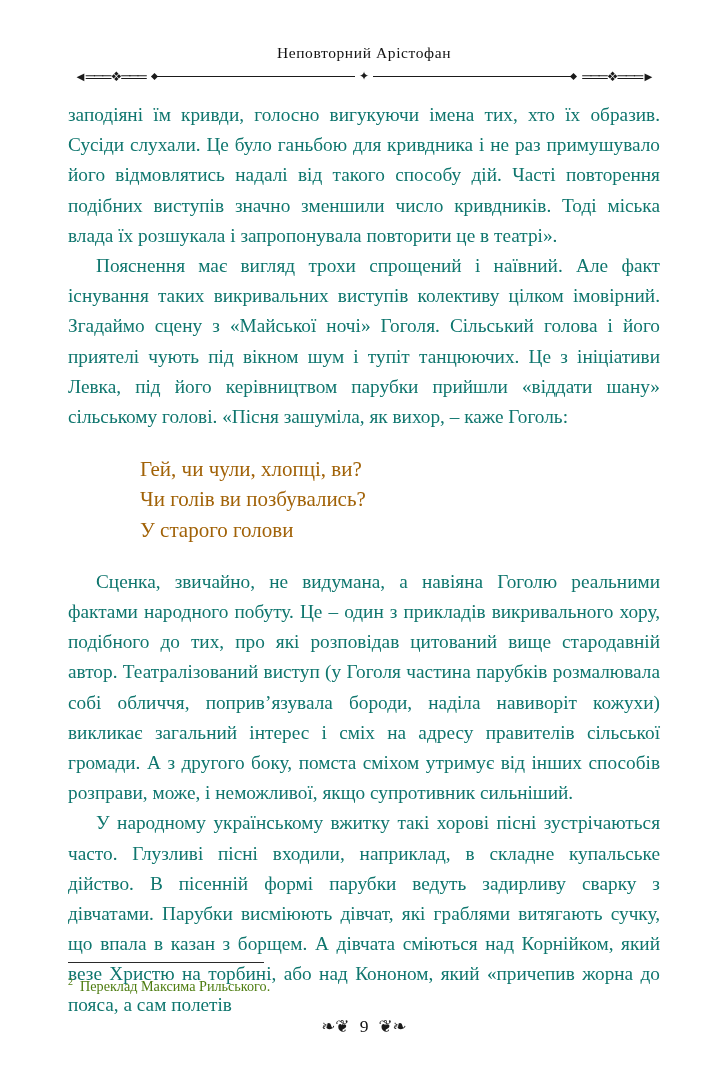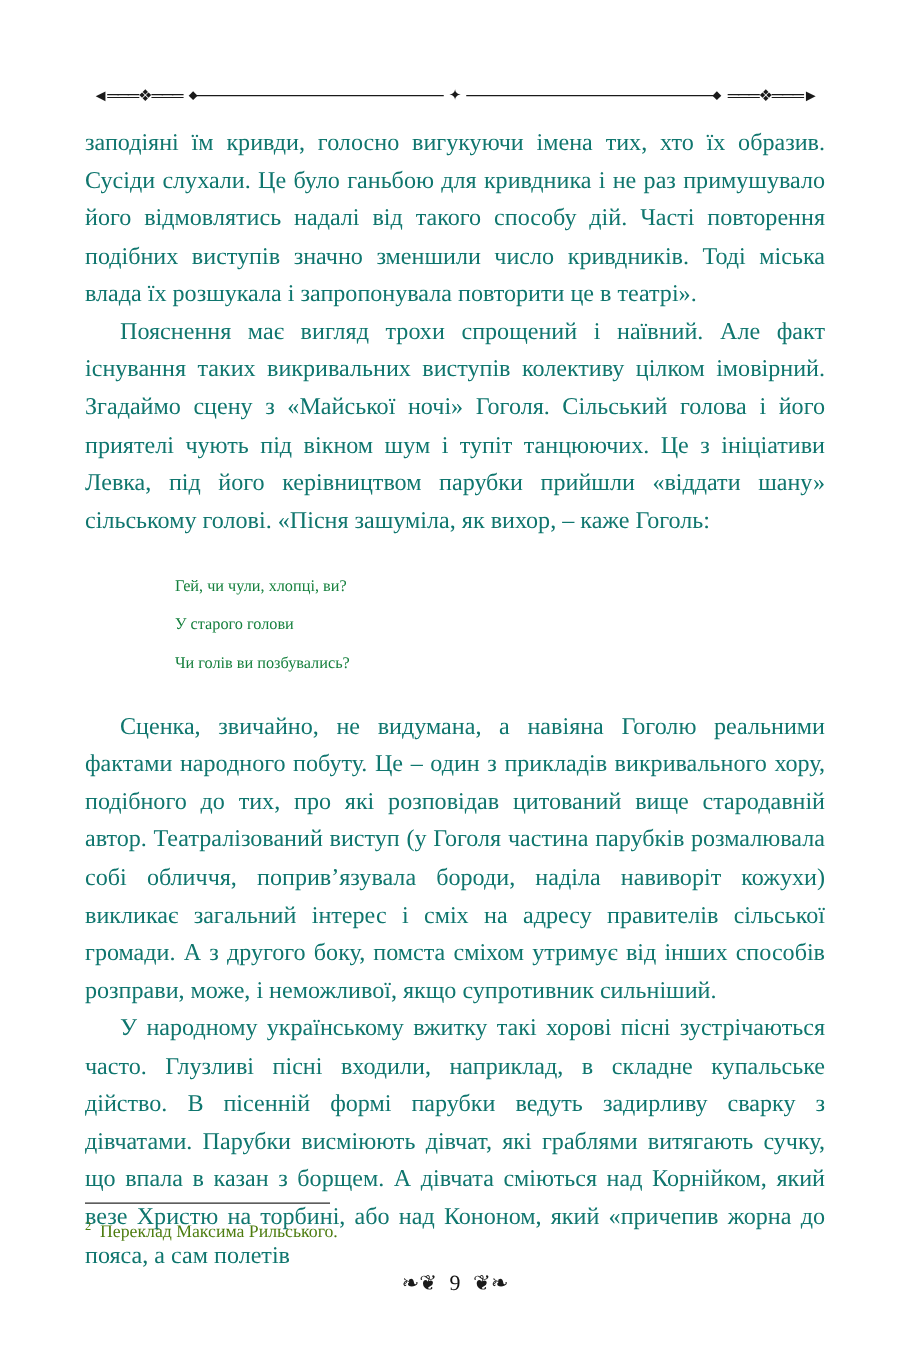--- a/index.html
+++ b/index.html
@@ -97,24 +97,24 @@
     color: #0f766e;
   }
   p.indent {
     text-indent: 28px;
   }
   .verse {
     margin: 22px 0 20px 0;
     padding-left: 72px;
   }
   .verse-line {
-    font-size: 13px;
+    font-size: 21px;
     line-height: 30.2px;
     white-space: nowrap;
-    color: #15803d;
+    color: #a16207;
   }
   sup {
     font-size: 0.62em;
     vertical-align: super;
     line-height: 0;
   }
   .gap-after-verse { height: 2px; }
 
   
   .footnote-rule {
@@ -160,39 +160,42 @@
   .folio .num {
     font-size: 17.5px;
     color: #121212;
   }
 </style>
 </head>
 <body>
 
 <div class="page">
 
+  <div class="running-head">
+    <span class="rh-title">Неповторний Арістофан</span>
+  </div>
 
   <div class="rule-wrap">
     <span class="rule-orn">◄═══❖═══</span>
     <span class="rule-line"></span>
     <span class="rule-center">✦</span>
     <span class="rule-line right"></span>
     <span class="rule-orn">═══❖═══►</span>
   </div>
 
   <div class="body-col">
 
     <p class="para">заподіяні їм кривди, голосно вигукуючи імена тих, хто їх образив. Сусіди слухали. Це було ганьбою для кривдника і не раз примушувало його відмовлятись надалі від такого способу дій. Часті повторення подібних виступів значно зменшили число кривдників. Тоді міська влада їх розшукала і запропонувала повторити це в театрі».</p>
 
     <p class="para indent">Пояснення має вигляд трохи спрощений і наївний. Але факт існування таких викривальних виступів колективу цілком імовірний. Згадаймо сцену з «Майської ночі» Гоголя. Сільський голова і його приятелі чують під вікном шум і тупіт танцюючих. Це з ініціативи Левка, під його керівництвом парубки прийшли «віддати шану» сільському голові. «Пісня зашуміла, як вихор, – каже Гоголь:</p>
 
     <div class="verse">
       <div class="verse-line">Гей, чи чули, хлопці, ви?</div>
+      <div class="verse-line">Чи голів ви позбувались?</div>
       <div class="verse-line">У старого голови</div>
-      <div class="verse-line">Чи голів ви позбувались?</div>
     </div>
 
     <div class="gap-after-verse"></div>
 
     <p class="para indent">Сценка, звичайно, не видумана, а навіяна Гоголю реальними фактами народного побуту. Це – один з прикладів викривального хору, подібного до тих, про які розповідав цитований вище стародавній автор. Театралізований виступ (у Гоголя частина парубків розмалювала собі обличчя, поприв’язувала бороди, наділа навиворіт кожухи) викликає загальний інтерес і сміх на адресу правителів сільської громади. А з другого боку, помста сміхом утримує від інших способів розправи, може, і неможливої, якщо супротивник сильніший.</p>
 
     <p class="para indent">У народному українському вжитку такі хорові пісні зустрічаються часто. Глузливі пісні входили, наприклад, в складне купальське дійство. В пісенній формі парубки ведуть задирливу сварку з дівчатами. Парубки висміюють дівчат, які граблями витягають сучку, що впала в казан з борщем. А дівчата сміються над Корнійком, який везе Христю на торбині, або над Кононом, який «причепив жорна до пояса, а сам полетів</p>
   </div>
 
   <div class="footnote-rule"></div>

